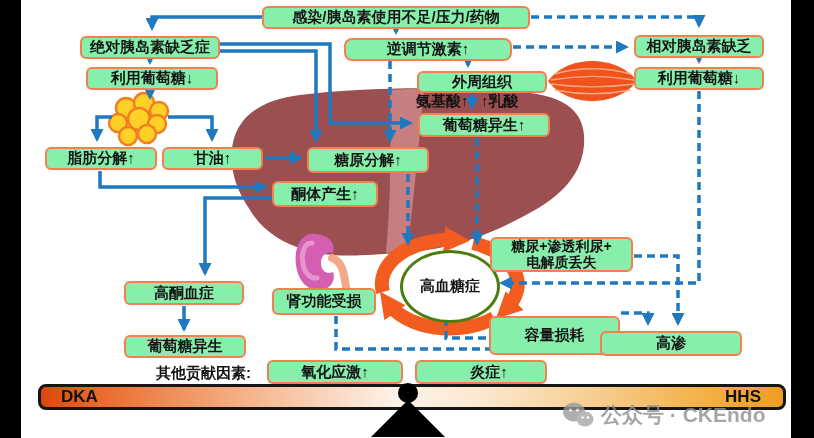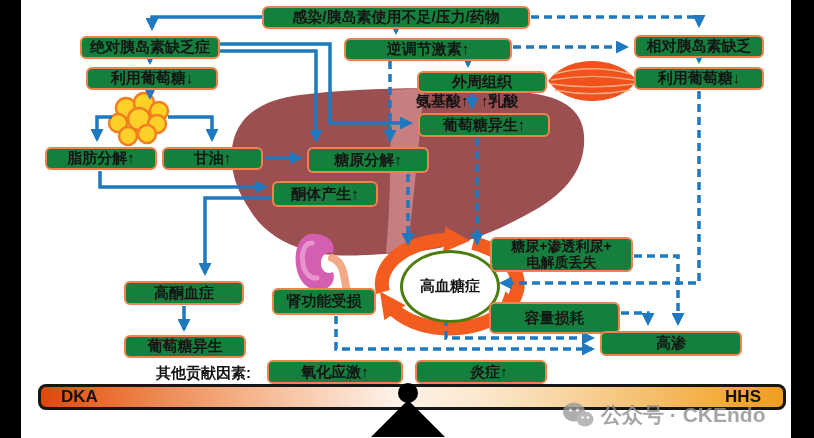--- a/index.html
+++ b/index.html
@@ -1,20 +1,20 @@
 <!DOCTYPE html>
 <html><head>
 <meta charset="utf-8">
 <style>
   html,body{margin:0;padding:0;background:#fff;}
   #stage{position:relative;width:814px;height:438px;background:#ffffff;overflow:hidden;
          font-family:"Liberation Sans","DejaVu Sans",sans-serif;}
   .side-strip{position:absolute;top:0;height:438px;background:#000;z-index:4;}
   #svg-layer{position:absolute;left:0;top:0;z-index:1;}
-  .node-box{position:absolute;background:#15803d;border:2px solid #f4804d;border-radius:6px;
+  .node-box{position:absolute;background:#86efac;border:2px solid #f4804d;border-radius:6px;
             display:flex;align-items:center;justify-content:center;font-weight:bold;color:#141414;
             font-size:15px;line-height:1.12;box-sizing:border-box;z-index:3;
             white-space:nowrap;}
   .node-box.inliver{border-width:2px;}
   .node-box.twoline{white-space:normal;font-size:14px;}
   .text-label{position:absolute;font-weight:bold;color:#141414;font-size:15px;z-index:3;white-space:nowrap;}
   #hyperglycemia-circle{position:absolute;left:400px;top:250px;width:94px;height:67px;background:#fff;
             border:3px solid #4d7c0f;border-radius:50%;display:flex;align-items:center;justify-content:center;
             font-weight:bold;font-size:15px;color:#141414;z-index:3;}
   #spectrum-bar{position:absolute;left:38px;top:384px;width:748px;height:26px;box-sizing:border-box;
@@ -116,21 +116,21 @@
       <path d="M634,256 H678 V323" marker-end="url(#arrB)"></path>
       <path d="M621,313 H648 V323" marker-end="url(#arrB)"></path>
       <path d="M446,318 V338 H592" marker-end="url(#arrB)"></path>
       <path d="M336,316 V349 H592" marker-end="url(#arrB)"></path>
     </g>
   </svg>
 
   <div class="node-box" style="left:262px;top:6px;width:268px;height:23px;">感染/胰岛素使用不足/压力/药物</div>
   <div class="node-box" style="left:80px;top:36px;width:140px;height:23px;">绝对胰岛素缺乏症</div>
   <div class="node-box" style="left:86px;top:67px;width:132px;height:23px;">利用葡萄糖↓</div>
-  <div class="node-box" style="left:344px;top:38px;width:168px;height:23px;">逆调节激素↑</div>
+  <div class="node-box" style="left:344px;top:38px;width:168px;height:23px;border-radius:8px;">逆调节激素↑</div>
   <div class="node-box" style="left:634px;top:35px;width:130px;height:23px;">相对胰岛素缺乏</div>
   <div class="node-box" style="left:634px;top:67px;width:130px;height:23px;">利用葡萄糖↓</div>
   <div class="node-box" style="left:417px;top:71px;width:130px;height:22px;">外周组织</div>
 
   <div class="text-label" style="left:416px;top:92px;">氨基酸↑</div>
   <div class="text-label" style="left:481px;top:92px;">↑乳酸</div>
 
   <div class="node-box inliver" style="left:418px;top:113px;width:132px;height:24px;">葡萄糖异生↑</div>
   <div class="node-box inliver" style="left:307px;top:147px;width:122px;height:26px;">糖原分解↑</div>
   <div class="node-box inliver" style="left:272px;top:181px;width:106px;height:26px;">酮体产生↑</div>
@@ -140,21 +140,21 @@
   <div class="node-box" style="left:124px;top:281px;width:120px;height:24px;">高酮血症</div>
   <div class="node-box" style="left:124px;top:335px;width:122px;height:23px;">葡萄糖异生</div>
   <div class="node-box" style="left:272px;top:288px;width:104px;height:27px;">肾功能受损</div>
 
   <div id="hyperglycemia-circle">高血糖症</div>
 
   <div class="node-box twoline" style="left:490px;top:237px;width:143px;height:35px;flex-direction:column;">
     <span>糖尿+渗透利尿+</span>
     <span>电解质丢失</span>
   </div>
-  <div class="node-box" style="left:489px;top:302px;width:131px;height:32px;">容量损耗</div>
+  <div class="node-box" style="left:489px;top:316px;width:131px;height:39px;">容量损耗</div>
   <div class="node-box" style="left:600px;top:331px;width:142px;height:25px;">高渗</div>
 
   <div class="text-label" style="left:156px;top:364px;">其他贡献因素:</div>
   <div class="node-box" style="left:267px;top:360px;width:136px;height:24px;">氧化应激↑</div>
   <div class="node-box" style="left:415px;top:360px;width:132px;height:24px;padding-left:16px;">炎症↑</div>
 
   <div id="spectrum-bar">
     <span>DKA</span>
     <span>HHS</span>
   </div>

